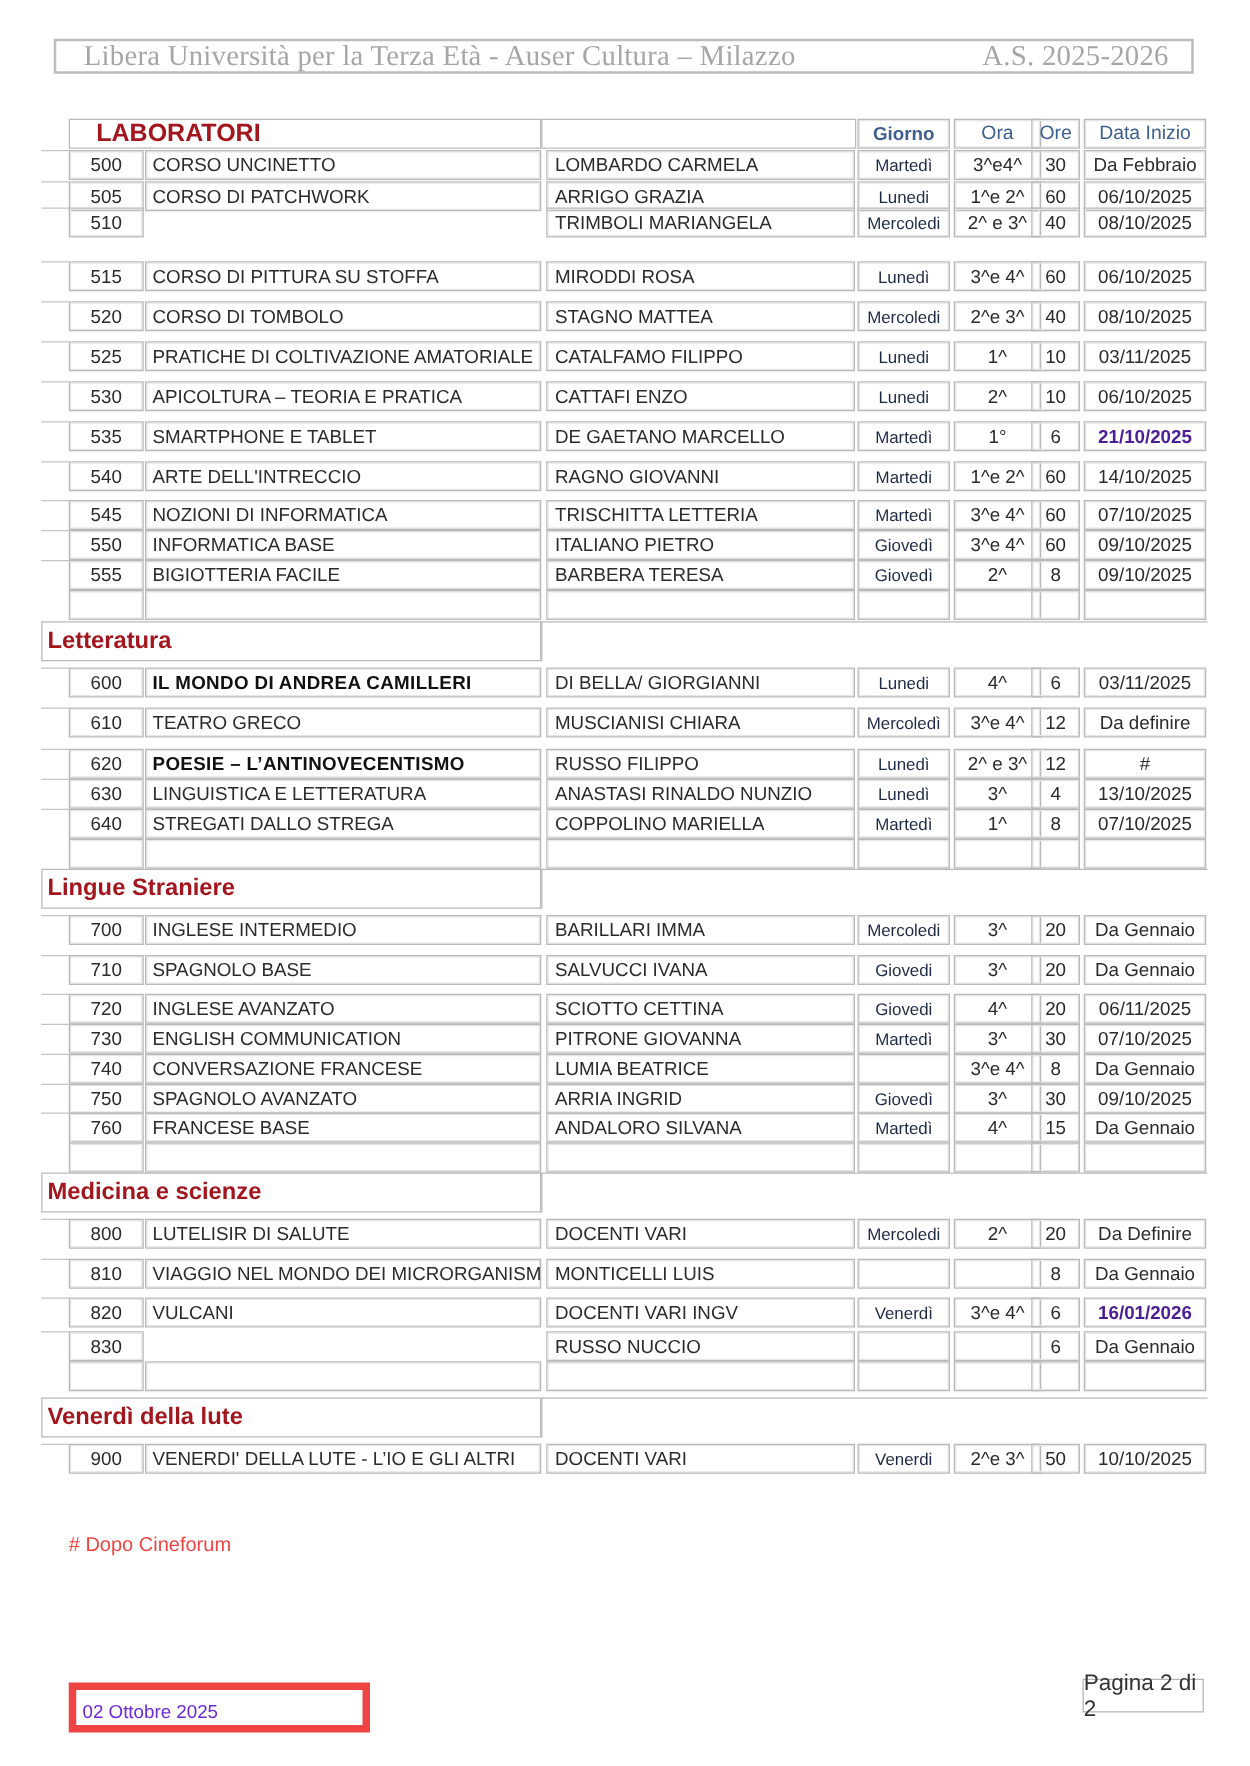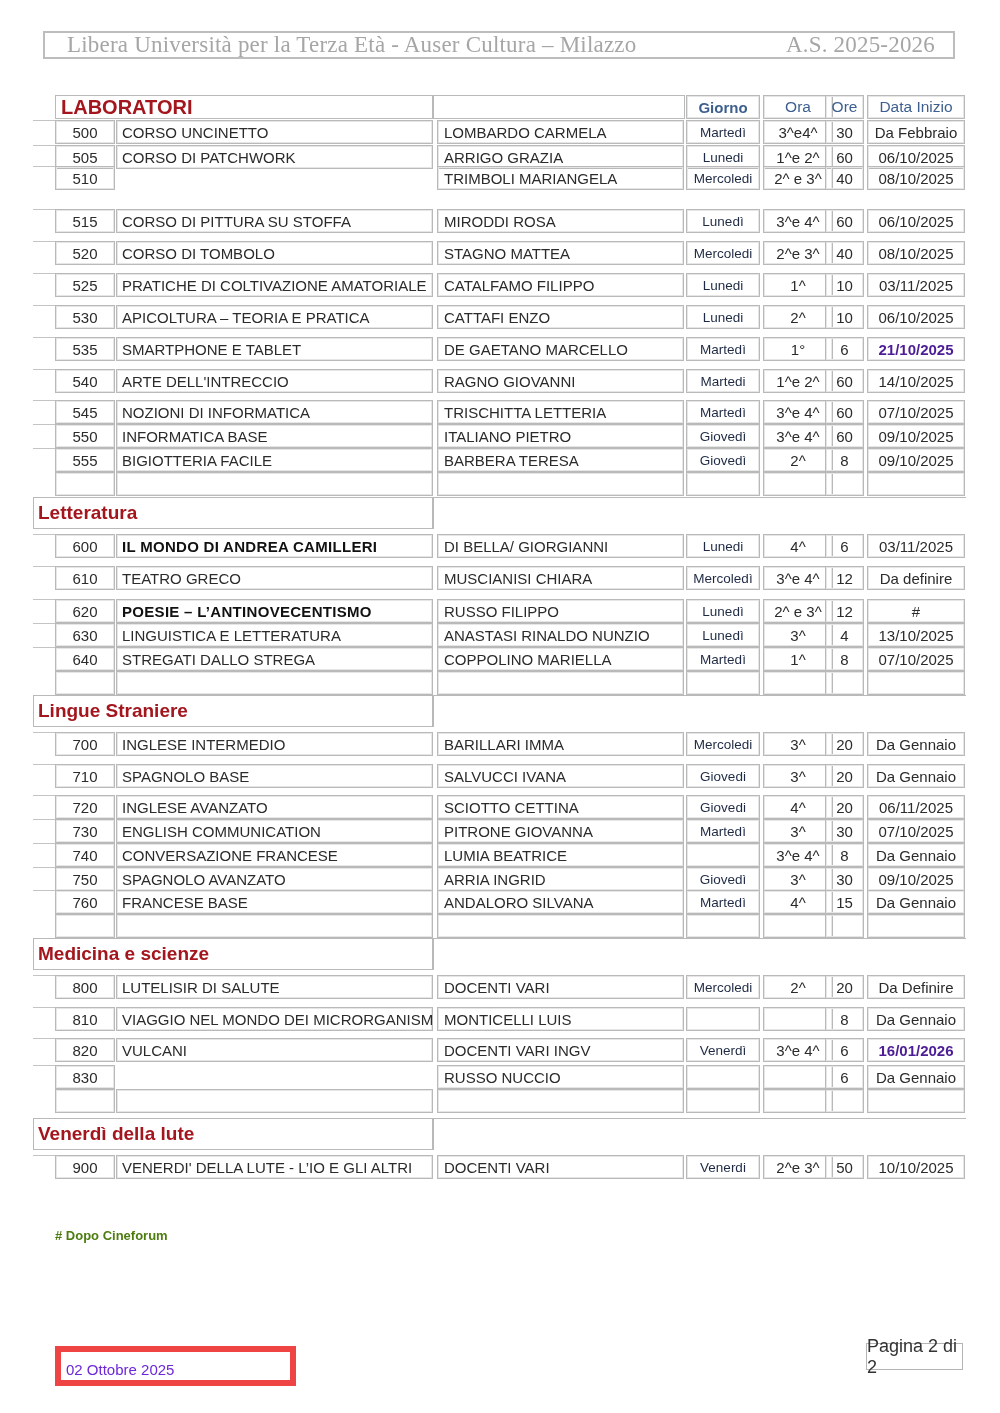--- a/index.html
+++ b/index.html
@@ -28,26 +28,26 @@
 
   .hdr-row .c-day, .hdr-row .c-hour, .hdr-row .c-hours, .hdr-row .c-date { color: #3d5f8f; font-size: 15.5px; }
   .hdr-row .c-day { font-weight: bold; font-size: 15px; }
 
   .section-title { position: absolute; left: 33px; width: 400px; height: 32px; box-sizing: border-box;
     border: 1px solid #b9b9b9; display: flex; align-items: center; padding-left: 4px;
     font-size: 19px; color: #a3161d; font-weight: bold; }
   .section-right { position: absolute; left: 433px; width: 533px; height: 32px; box-sizing: border-box;
     border-left: 1px solid #b9b9b9; border-top: 1px solid #b9b9b9; }
   .lab-title { position: absolute; left: 55px; top: 95px; width: 378px; height: 24px; box-sizing: border-box;
-    border: 1px solid #b9b9b9; display: flex; align-items: center; padding-left: 5px;
+    border: 1px solid #b9b9b9; display: flex; align-items: center; padding-left: 21px;
     font-size: 20px; color: #a3161d; font-weight: bold; }
   .lab-right { position: absolute; left: 433px; top: 95px; width: 252px; height: 24px; box-sizing: border-box;
     border: 1px solid #b9b9b9; }
 
-  .footnote { position: absolute; left: 55px; top: 1228px; font-size: 13px; color: #4d7c0f; font-weight: bold; }
+  .footnote { position: absolute; left: 55px; top: 1228px; font-size: 16px; color: #ef4444; }
   .footer-date { position: absolute; left: 55px; top: 1346px; width: 241px; height: 40px; box-sizing: border-box;
     border: 6px solid #ef4444; display: flex; align-items: flex-end; padding: 0 0 2px 5px; font-size: 15px; color: #6d28d9; }
   .footer-page { position: absolute; left: 866px; top: 1343px; width: 97px; height: 27px; box-sizing: border-box;
     border: 1px solid #b5b5b5; display: flex; align-items: center; justify-content: center; font-size: 18px; color: #333; }
   .left-stub { position: absolute; left: 33px; width: 22px; height: 1px; background: #c4c4c4; }
 </style>
 </head>
 <body>
 
 <div class="page-header">

